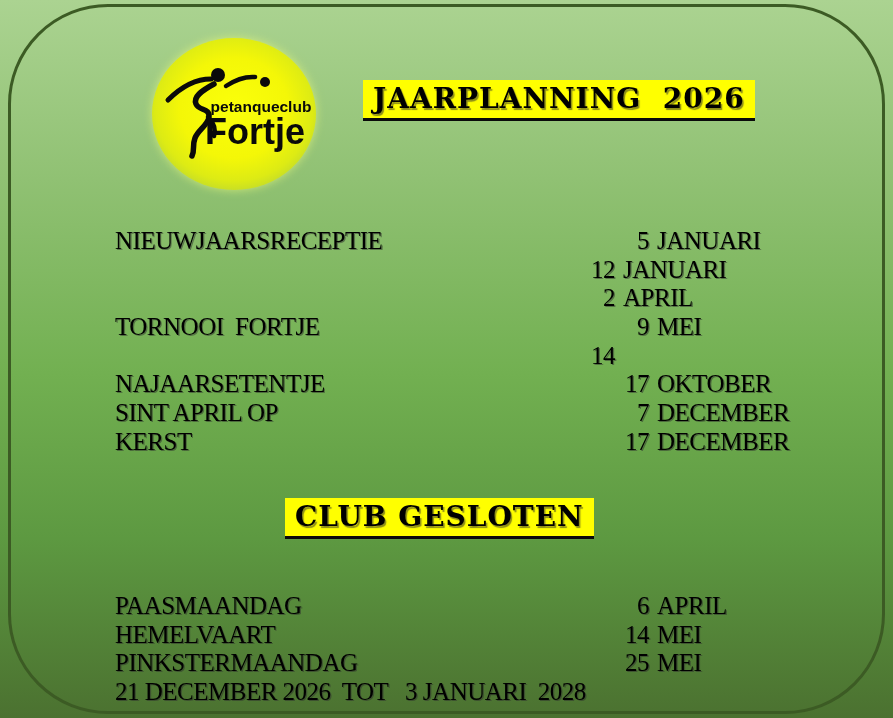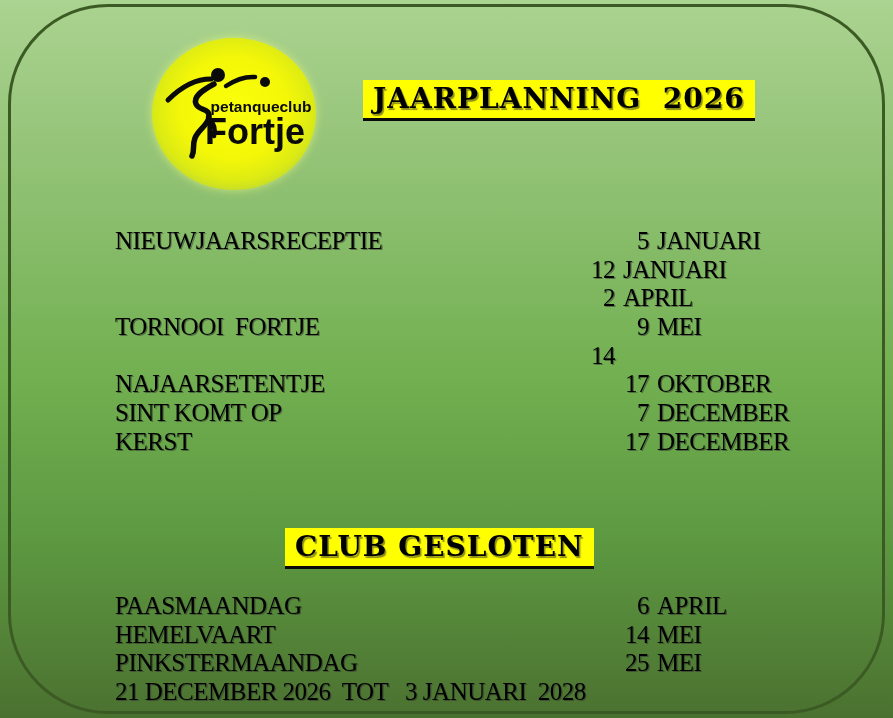--- a/index.html
+++ b/index.html
@@ -19,21 +19,21 @@
           filter:drop-shadow(0 0 5px rgba(226,244,120,0.75)); }
 
   .banner {
     position:absolute; display:inline-block; background:#ffff00; color:#000;
     font-family:"DejaVu Serif", serif; font-weight:bold; font-size:28px;
     letter-spacing:1px; white-space:pre; line-height:34px;
     padding:2px 10px 2px 10px; border-bottom:3px solid #0a0a0a;
     text-shadow:1.5px 1.5px 1px rgba(45,45,45,0.55);
   }
   .banner.main-title  { left:341px; top:80px;margin-left:22px; }
-  .banner.sub-title   { left:285px; top:528px; }
+  .banner.sub-title   { left:285px; top:498px; }
 
   .schedule { position:absolute; left:115px; width:700px; color:#000;
               font-family:"Liberation Serif", serif; font-weight:normal; font-size:25px;
               letter-spacing:-0.5px; text-shadow:1.2px 1.2px 0.5px rgba(45,45,45,0.5); }
   .schedule.events-list  { top:227px; }
   .schedule.closed-list  { top:592px; }
 
   .event-row { display:grid; grid-template-columns:500px 34px auto; height:28.7px;
                line-height:28.7px; align-items:center; }
   .event-name  { white-space:pre; overflow:visible; }
@@ -94,21 +94,21 @@
     </div>
     <div class="event-row">
       <span class="event-day">14</span>
     </div>
     <div class="event-row">
       <span class="event-name">NAJAARSETENTJE</span>
       <span class="event-day">17</span>
       <span class="event-month">OKTOBER</span>
     </div>
     <div class="event-row">
-      <span class="event-name">SINT KOMT OP</span>
+      <span class="event-name">SINT APRIL OP</span>
       <span class="event-day">7</span>
       <span class="event-month">DECEMBER</span>
     </div>
     <div class="event-row">
       <span class="event-name">KERST</span>
       <span class="event-day">17</span>
       <span class="event-month">DECEMBER</span>
     </div>
   </div>
 

